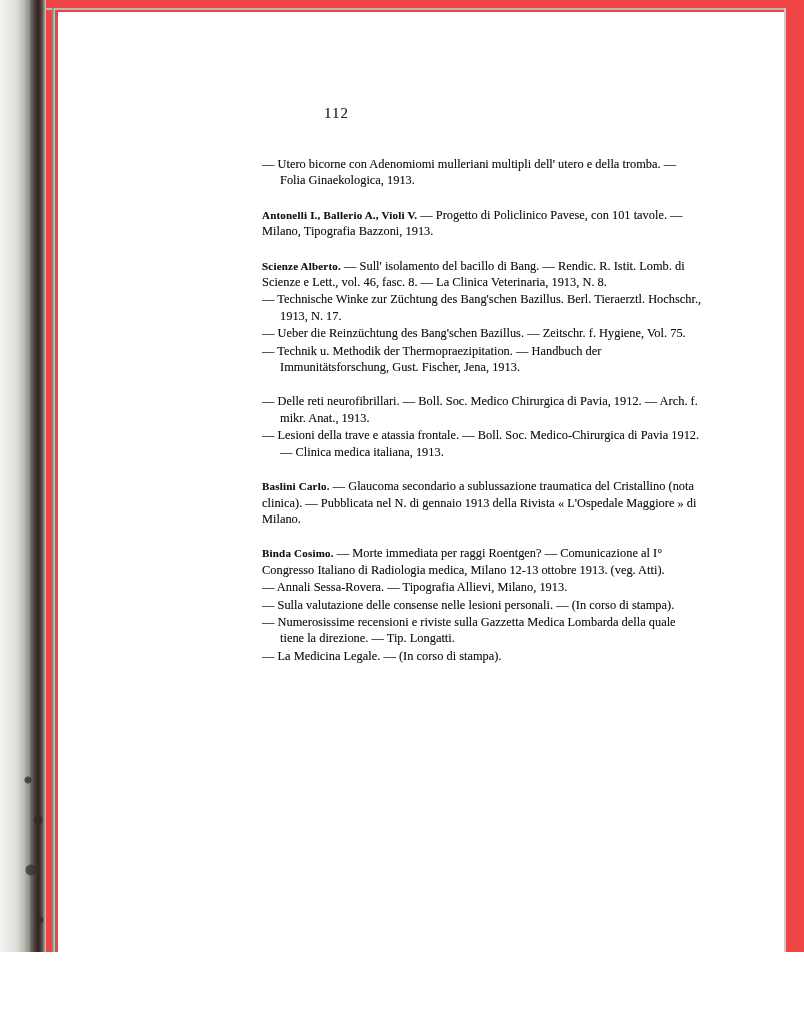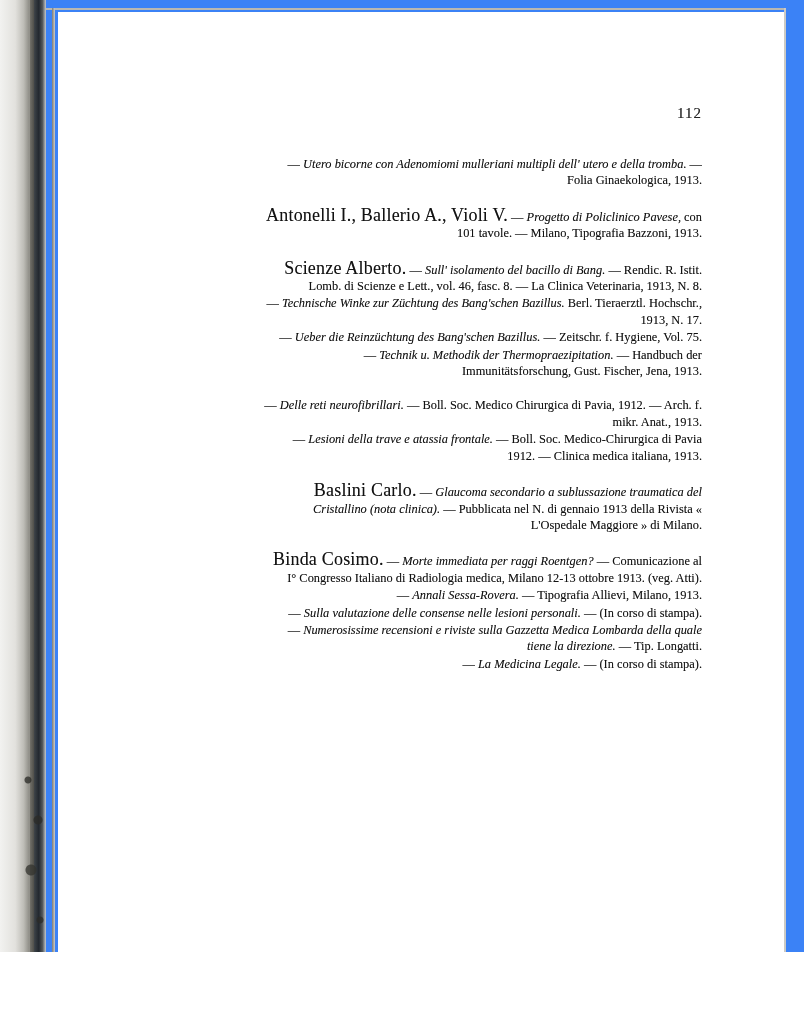--- a/index.html
+++ b/index.html
@@ -4,24 +4,23 @@
 <style>
   html, body {
     margin: 0;
     padding: 0;
     background: #ffffff;
   }
   .page {
     position: relative;
     width: 804px;
     height: 952px;
-    background: #3b82f6;
+    background: #ef4444;
     overflow: hidden;
     font-family: "Liberation Serif", serif;
-    text-align: right;
   }
   
   .scan-gutter {
     position: absolute;
     left: 0;
     top: 0;
     width: 34px;
     height: 1024px;
     background: linear-gradient(to right, #f2f2f0 0%, #e2e1dd 45%, #bdbcb6 70%, #8e8d86 86%, #d8d7d2 100%);
   }
@@ -102,26 +101,25 @@
 
   
   .line {
     font-size: 12.4px;
     line-height: 16.4px;
     text-indent: -18px;
     padding-left: 18px;
     margin: 0 0 1px 0;
   }
   .author {
-    font-weight: normal;
-    font-size: 18px;
+    font-weight: bold;
+    font-size: 11px;
     letter-spacing: .2px;
   }
   .ital {
-    font-style: italic;
   }
   .dash {
     font-style: normal;
   }
   .line.head {
     text-indent: 0;
     padding-left: 0;
   }
 
   

